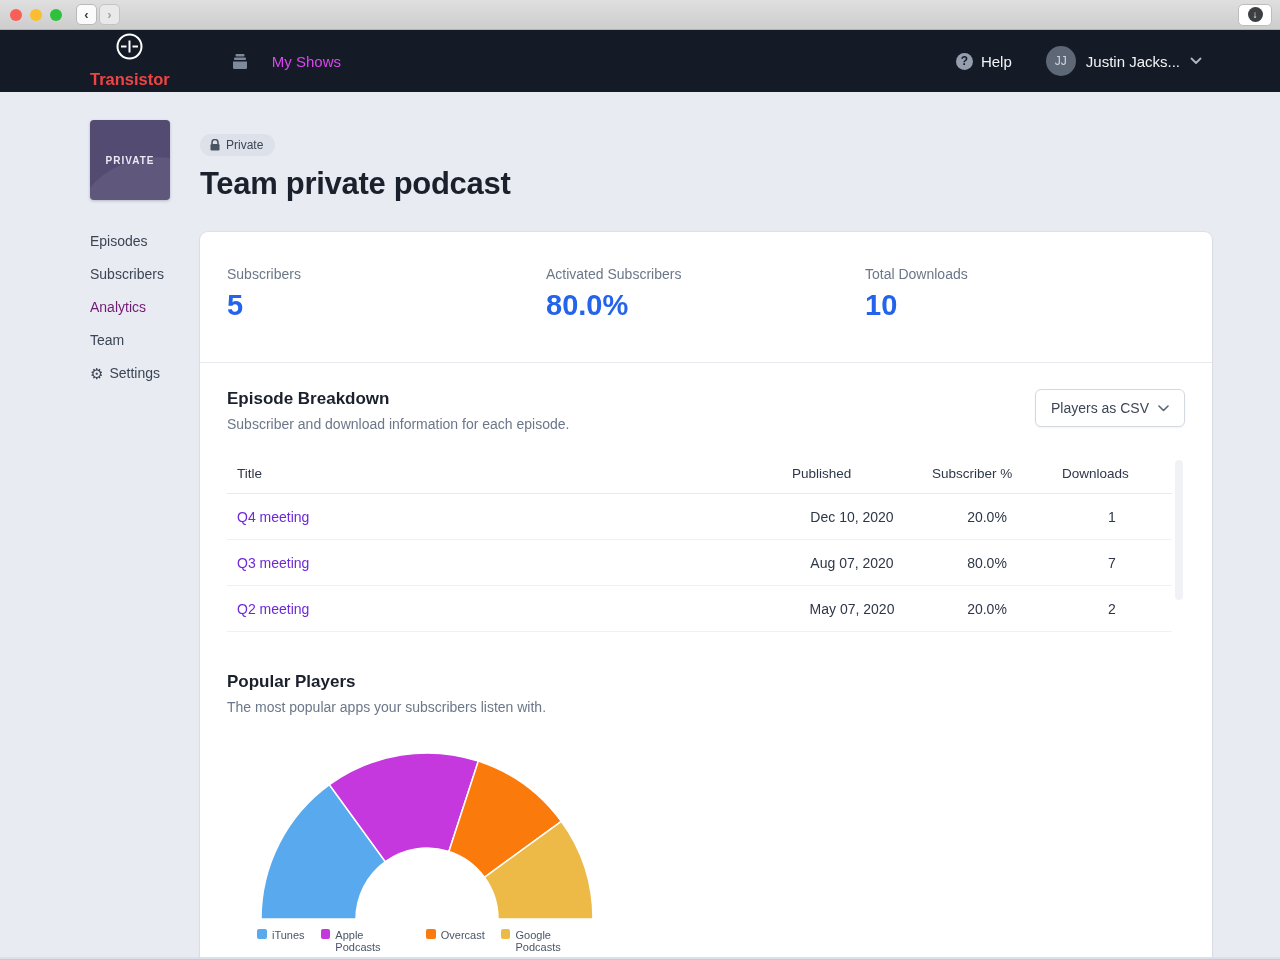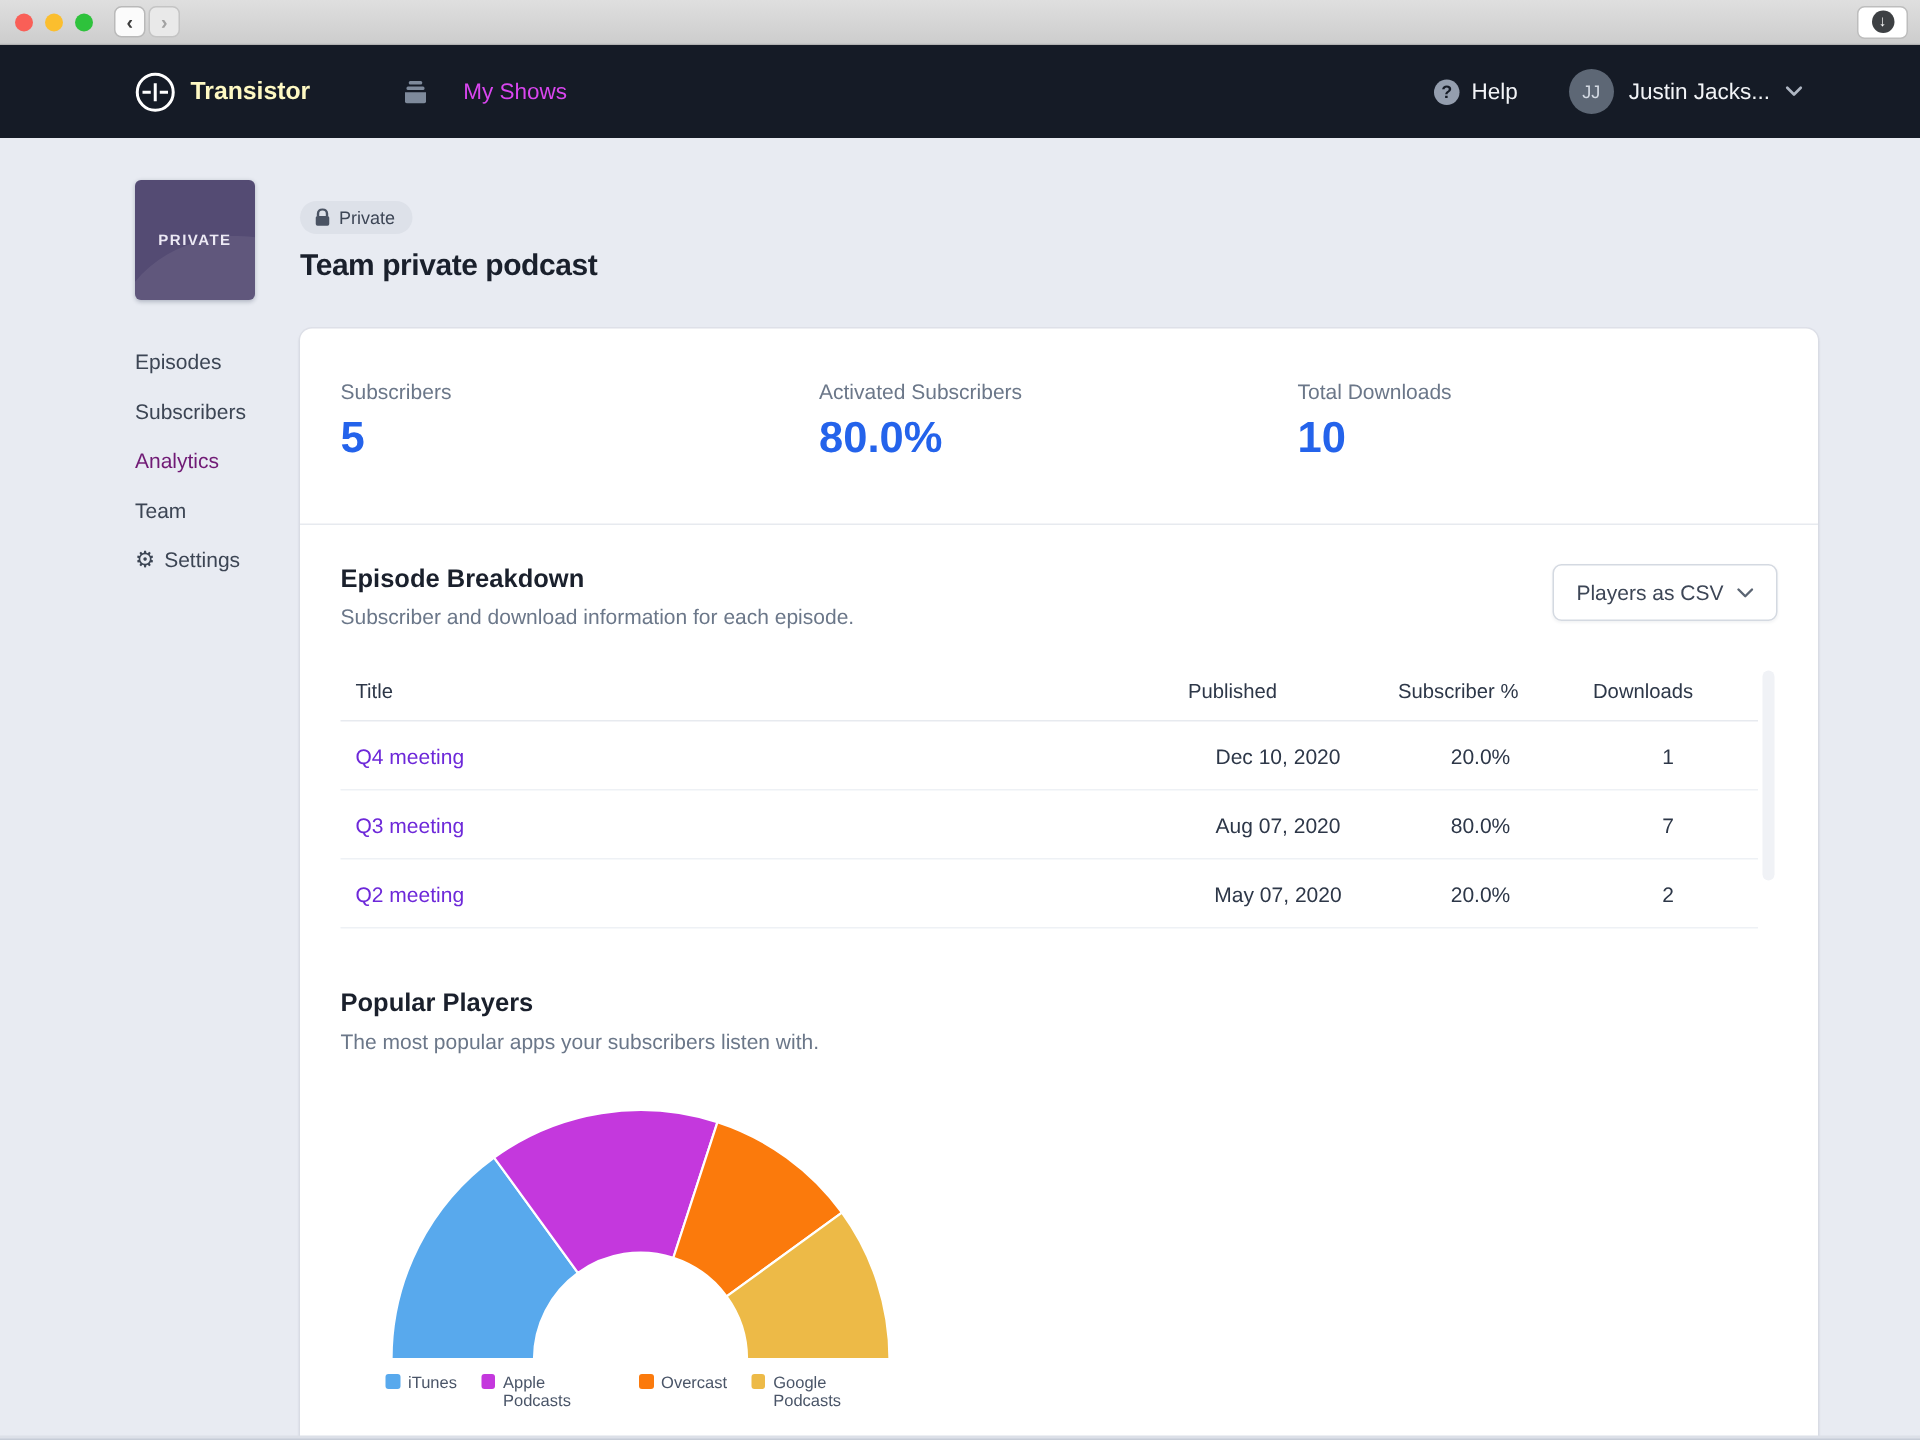--- a/index.html
+++ b/index.html
@@ -17,21 +17,21 @@
     font-size:13px; font-weight:bold; }
   .navbtn.back { background:#fbfbfb; border:1px solid #b9b9b9; color:#3c3c3c; }
   .navbtn.fwd  { background:#e9e9e9; border:1px solid #c4c4c4; color:#a2a2a2; }
   .dl-btn { margin-left:auto; width:34px; height:22px; background:#fff; border:1px solid #bdbdbd; border-radius:5px;
     display:flex; align-items:center; justify-content:center; }
   .dl-circle { width:15px; height:15px; border-radius:50%; background:#3d4043; color:#fff; font-size:10px;
     display:flex; align-items:center; justify-content:center; line-height:1; }
 
   
   .navbar { height:62px; background:#151b26; display:flex; align-items:center; padding:0 78px 0 90px; }
-  .brand { display:flex; align-items:center; gap:10px; color:#fef9c3; font-size:16.5px; font-weight:bold; }
+  .brand { display:flex; align-items:center; gap:10px; color:#ef4444; font-size:16.5px; font-weight:bold;flex-direction:column; }
   .myshows { display:flex; align-items:center; gap:24px; margin-left:62px; color:#d946ef; font-size:15px; }
   .nav-right { margin-left:auto; display:flex; align-items:center; gap:34px; }
   .help { display:flex; align-items:center; gap:8px; color:#f2f4f7; font-size:15px; }
   .help-disc { width:17px; height:17px; border-radius:50%; background:#949eae; color:#151b26; font-size:12px;
     font-weight:bold; display:flex; align-items:center; justify-content:center; }
   .user { display:flex; align-items:center; gap:10px; color:#f2f4f7; font-size:15px; }
   .avatar { width:30px; height:30px; border-radius:50%; background:#5d6775; color:#d3d9e2; font-size:12px;
     display:flex; align-items:center; justify-content:center; }
 
   
@@ -45,21 +45,21 @@
   .artwork-label { position:relative; color:#ece9f4; font-size:10px; font-weight:bold; letter-spacing:1px; z-index:1; }
   .side-nav { margin-top:33px; display:flex; flex-direction:column; gap:17px; }
   .side-item { font-size:14px; color:#3c4554; cursor:pointer; }
   .side-item.active { font-weight:normal; color:#701a75; }
   .side-item.settings { display:flex; align-items:center; gap:6px; }
   .gear { font-size:15px; line-height:1; color:#3c4554; }
 
   .main { flex:1; min-width:0; }
   .badge { display:inline-flex; align-items:center; gap:6px; background:#dde1e9; border-radius:12px;
     padding:4px 12px 4px 10px; font-size:12px; color:#3d4656; margin-top:14px; }
-  h1 { font-size:20px; font-weight:bold; color:#1a202c; margin-top:10px; letter-spacing:-.3px; }
+  h1 { font-size:31px; font-weight:bold; color:#1a202c; margin-top:10px; letter-spacing:-.3px; }
 
   .card { background:#fff; border-radius:8px; margin-top:30px;
     box-shadow:0 0 0 1px rgba(20,30,60,.04), 0 1px 3px rgba(20,30,60,.07); }
 
   
   .stats-row { display:flex; padding:34px 27px 40px; border-bottom:1px solid #e7eaef; }
   .stat { width:319px; }
   .stat-label { font-size:14px; color:#6b7789; }
   .stat-value { font-size:29px; font-weight:bold; color:#2463eb; margin-top:7px; }
 

